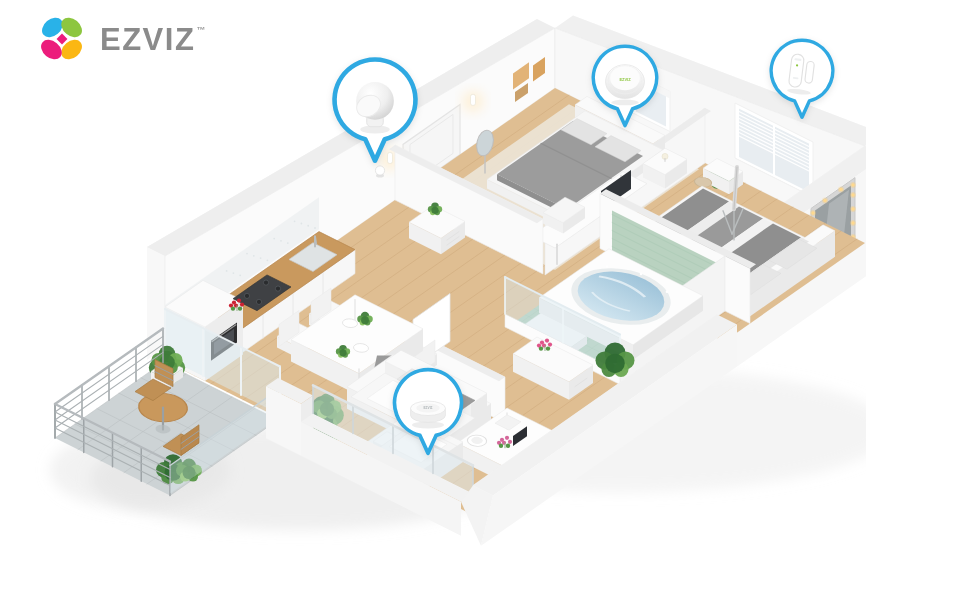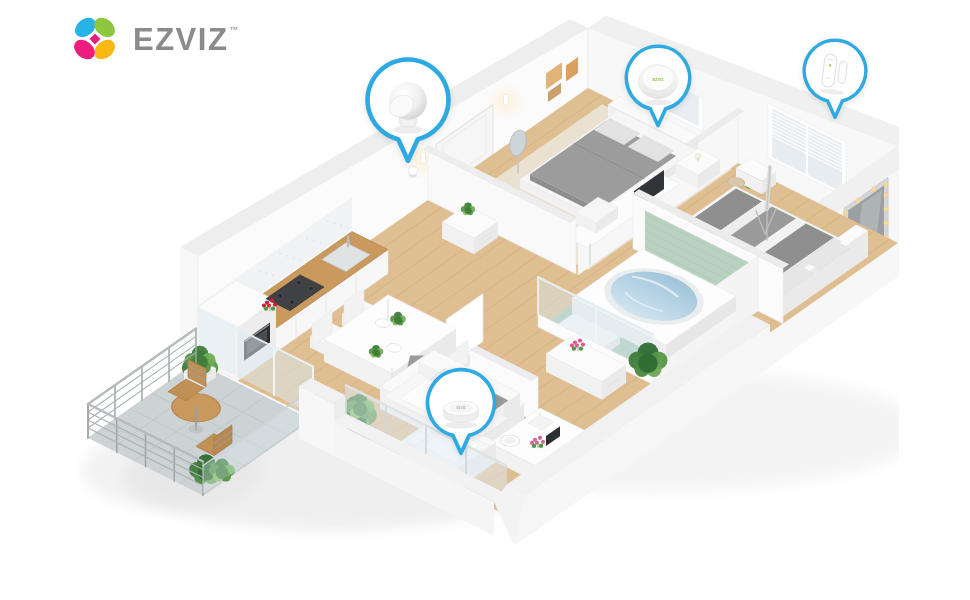--- a/index.html
+++ b/index.html
@@ -1,17 +1,17 @@
 <!DOCTYPE html>
 <html style="--accent: #2FA9E2;"><head>
 <meta charset="utf-8">
 <style>
   html,body{margin:0;padding:0;background:#ffffff;}
   .stage{position:relative;width:866px;height:600px;background:#ffffff;overflow:hidden;
-         font-family:"Liberation Sans",sans-serif;margin-left:33px;}
+         font-family:"Liberation Sans",sans-serif;}
   .logo{position:absolute;left:36px;top:13px;display:flex;align-items:center;gap:12px;z-index:5;}
   .logo-mark{display:block;}
   .logo-text{font-weight:bold;font-size:31px;letter-spacing:1.5px;color:#8b8b8b;line-height:1;
              display:flex;align-items:flex-start;}
   .logo-text sup{font-size:9px;margin-top:2px;margin-left:1px;color:#9a9a9a;}
   #scene{position:absolute;left:0;top:0;}
   .callout{position:absolute;z-index:6;}
   .callout svg{display:block;width:100%;height:auto;filter:drop-shadow(0 2px 3px rgba(0,0,0,.10));}
   .bub{fill:#ffffff;stroke:var(--accent,#2FA9E2);stroke-width:5;stroke-linejoin:round;}
   .dev-text{font-family:"Liberation Sans",sans-serif;font-weight:bold;}

